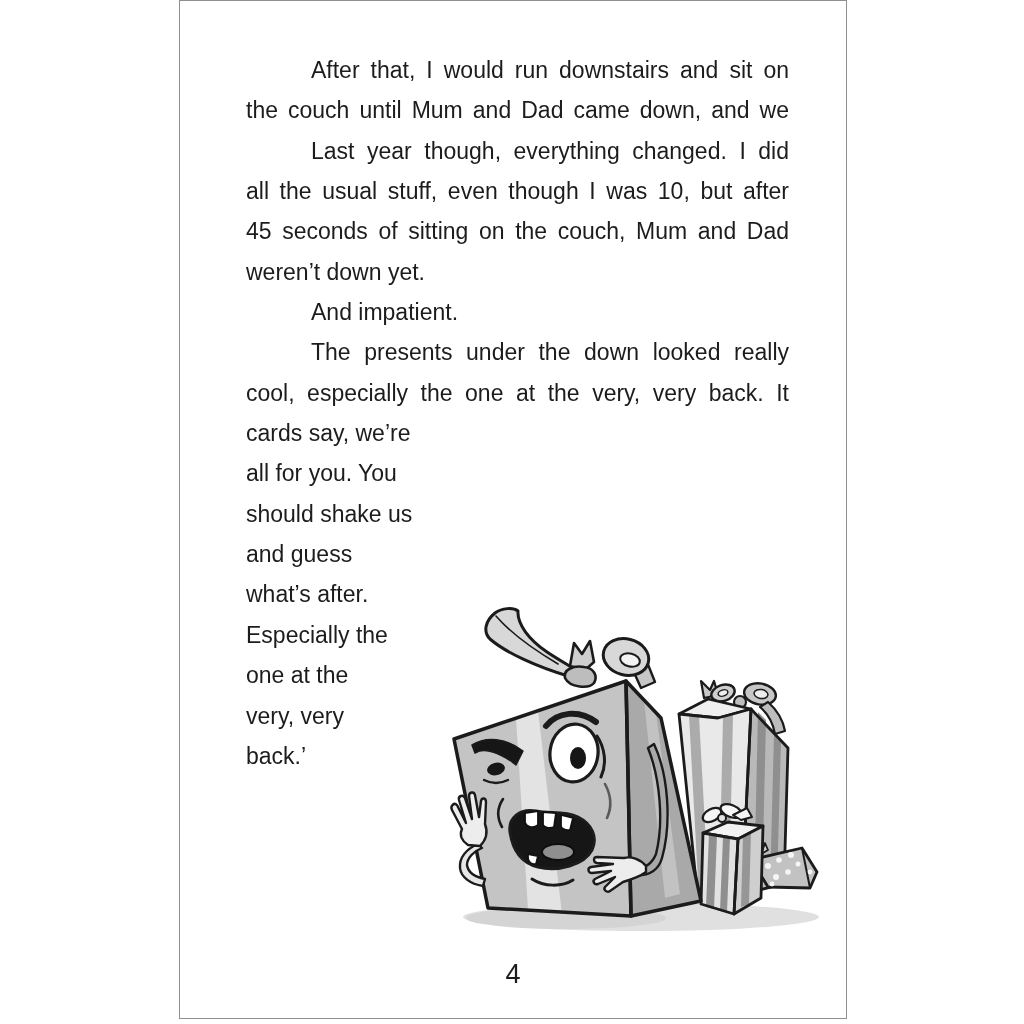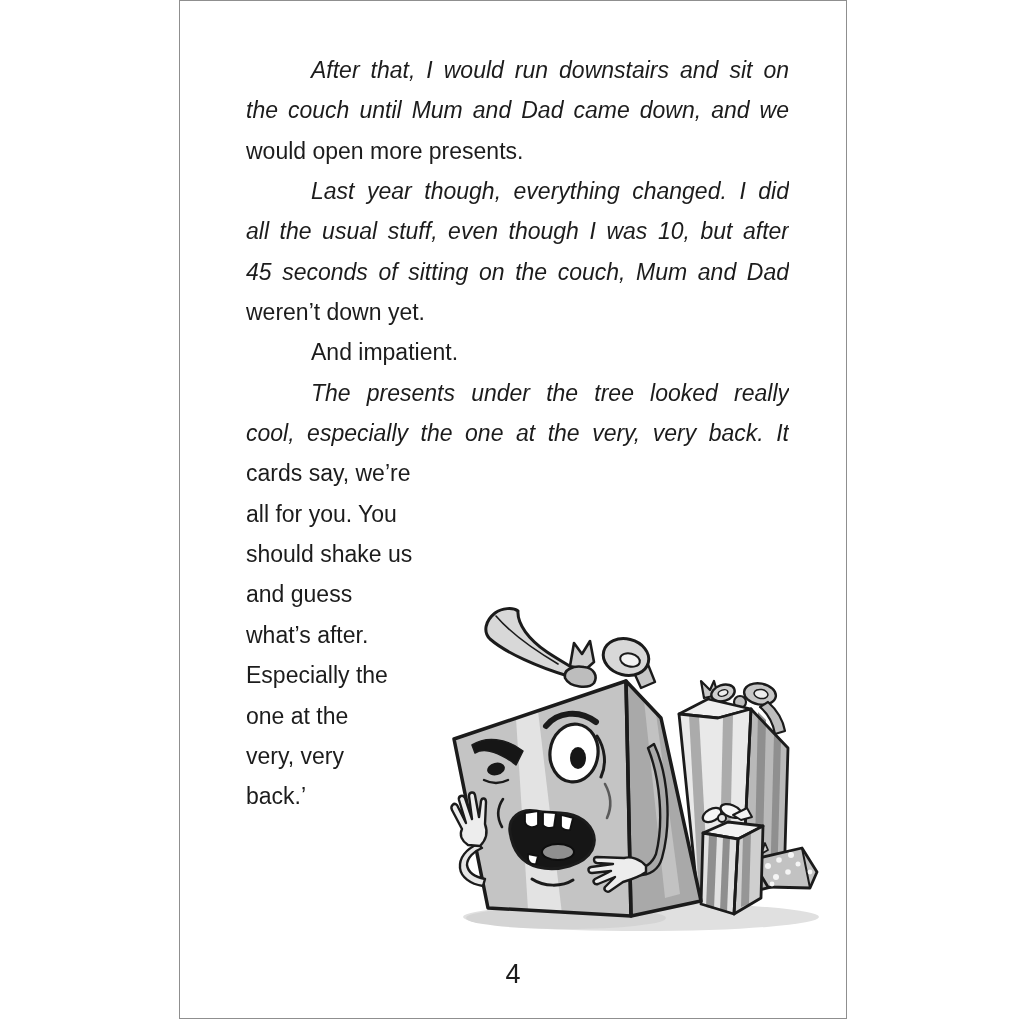--- a/index.html
+++ b/index.html
@@ -3,40 +3,39 @@
 <meta charset="utf-8">
 <style>
   html,body{margin:0;padding:0;background:#ffffff;}
   body{width:1024px;height:1024px;position:relative;overflow:hidden;
        font-family:"Liberation Sans",sans-serif;}
   .page{position:absolute;left:179px;top:0;width:668px;height:1019px;
         border:1.5px solid #8f8f8f;box-sizing:border-box;background:#ffffff;}
   .text-area{position:absolute;left:66px;top:49px;width:543px;}
   .ln{height:40.35px;line-height:40.35px;font-size:23px;color:#1c1c1c;
       white-space:nowrap;text-align:left;}
-  .j{white-space:normal;text-align:justify;text-align-last:justify;overflow:hidden;font-style:italic;}
+  .j{white-space:normal;text-align:justify;text-align-last:justify;overflow:hidden;}
   .ind{text-indent:65px;}
   .illo{position:absolute;left:266px;top:595px;width:385px;height:345px;}
   .pagenum{position:absolute;left:0;top:958px;width:100%;text-align:center;
            font-size:27px;color:#1c1c1c;}
 </style>
 </head>
 <body>
 
 <div class="page">
   <div class="text-area">
     <div class="ln j ind">After that, I would run downstairs and sit on</div>
     <div class="ln j">the couch until Mum and Dad came down, and we</div>
-    <div class="ln">would open more presents.</div>
     <div class="ln j ind">Last year though, everything changed. I did</div>
     <div class="ln j">all the usual stuff, even though I was 10, but after</div>
     <div class="ln j">45 seconds of sitting on the couch, Mum and Dad</div>
     <div class="ln">weren’t down yet.</div>
     <div class="ln ind">And impatient.</div>
-    <div class="ln j ind">The presents under the tree looked really</div>
+    <div class="ln j ind">The presents under the down looked really</div>
     <div class="ln j">cool, especially the one at the very, very back. It</div>
     <div class="ln">cards say, we’re</div>
     <div class="ln">all for you. You</div>
     <div class="ln">should shake us</div>
     <div class="ln">and guess</div>
     <div class="ln">what’s after.</div>
     <div class="ln">Especially the</div>
     <div class="ln">one at the</div>
     <div class="ln">very, very</div>
     <div class="ln">back.’</div>

